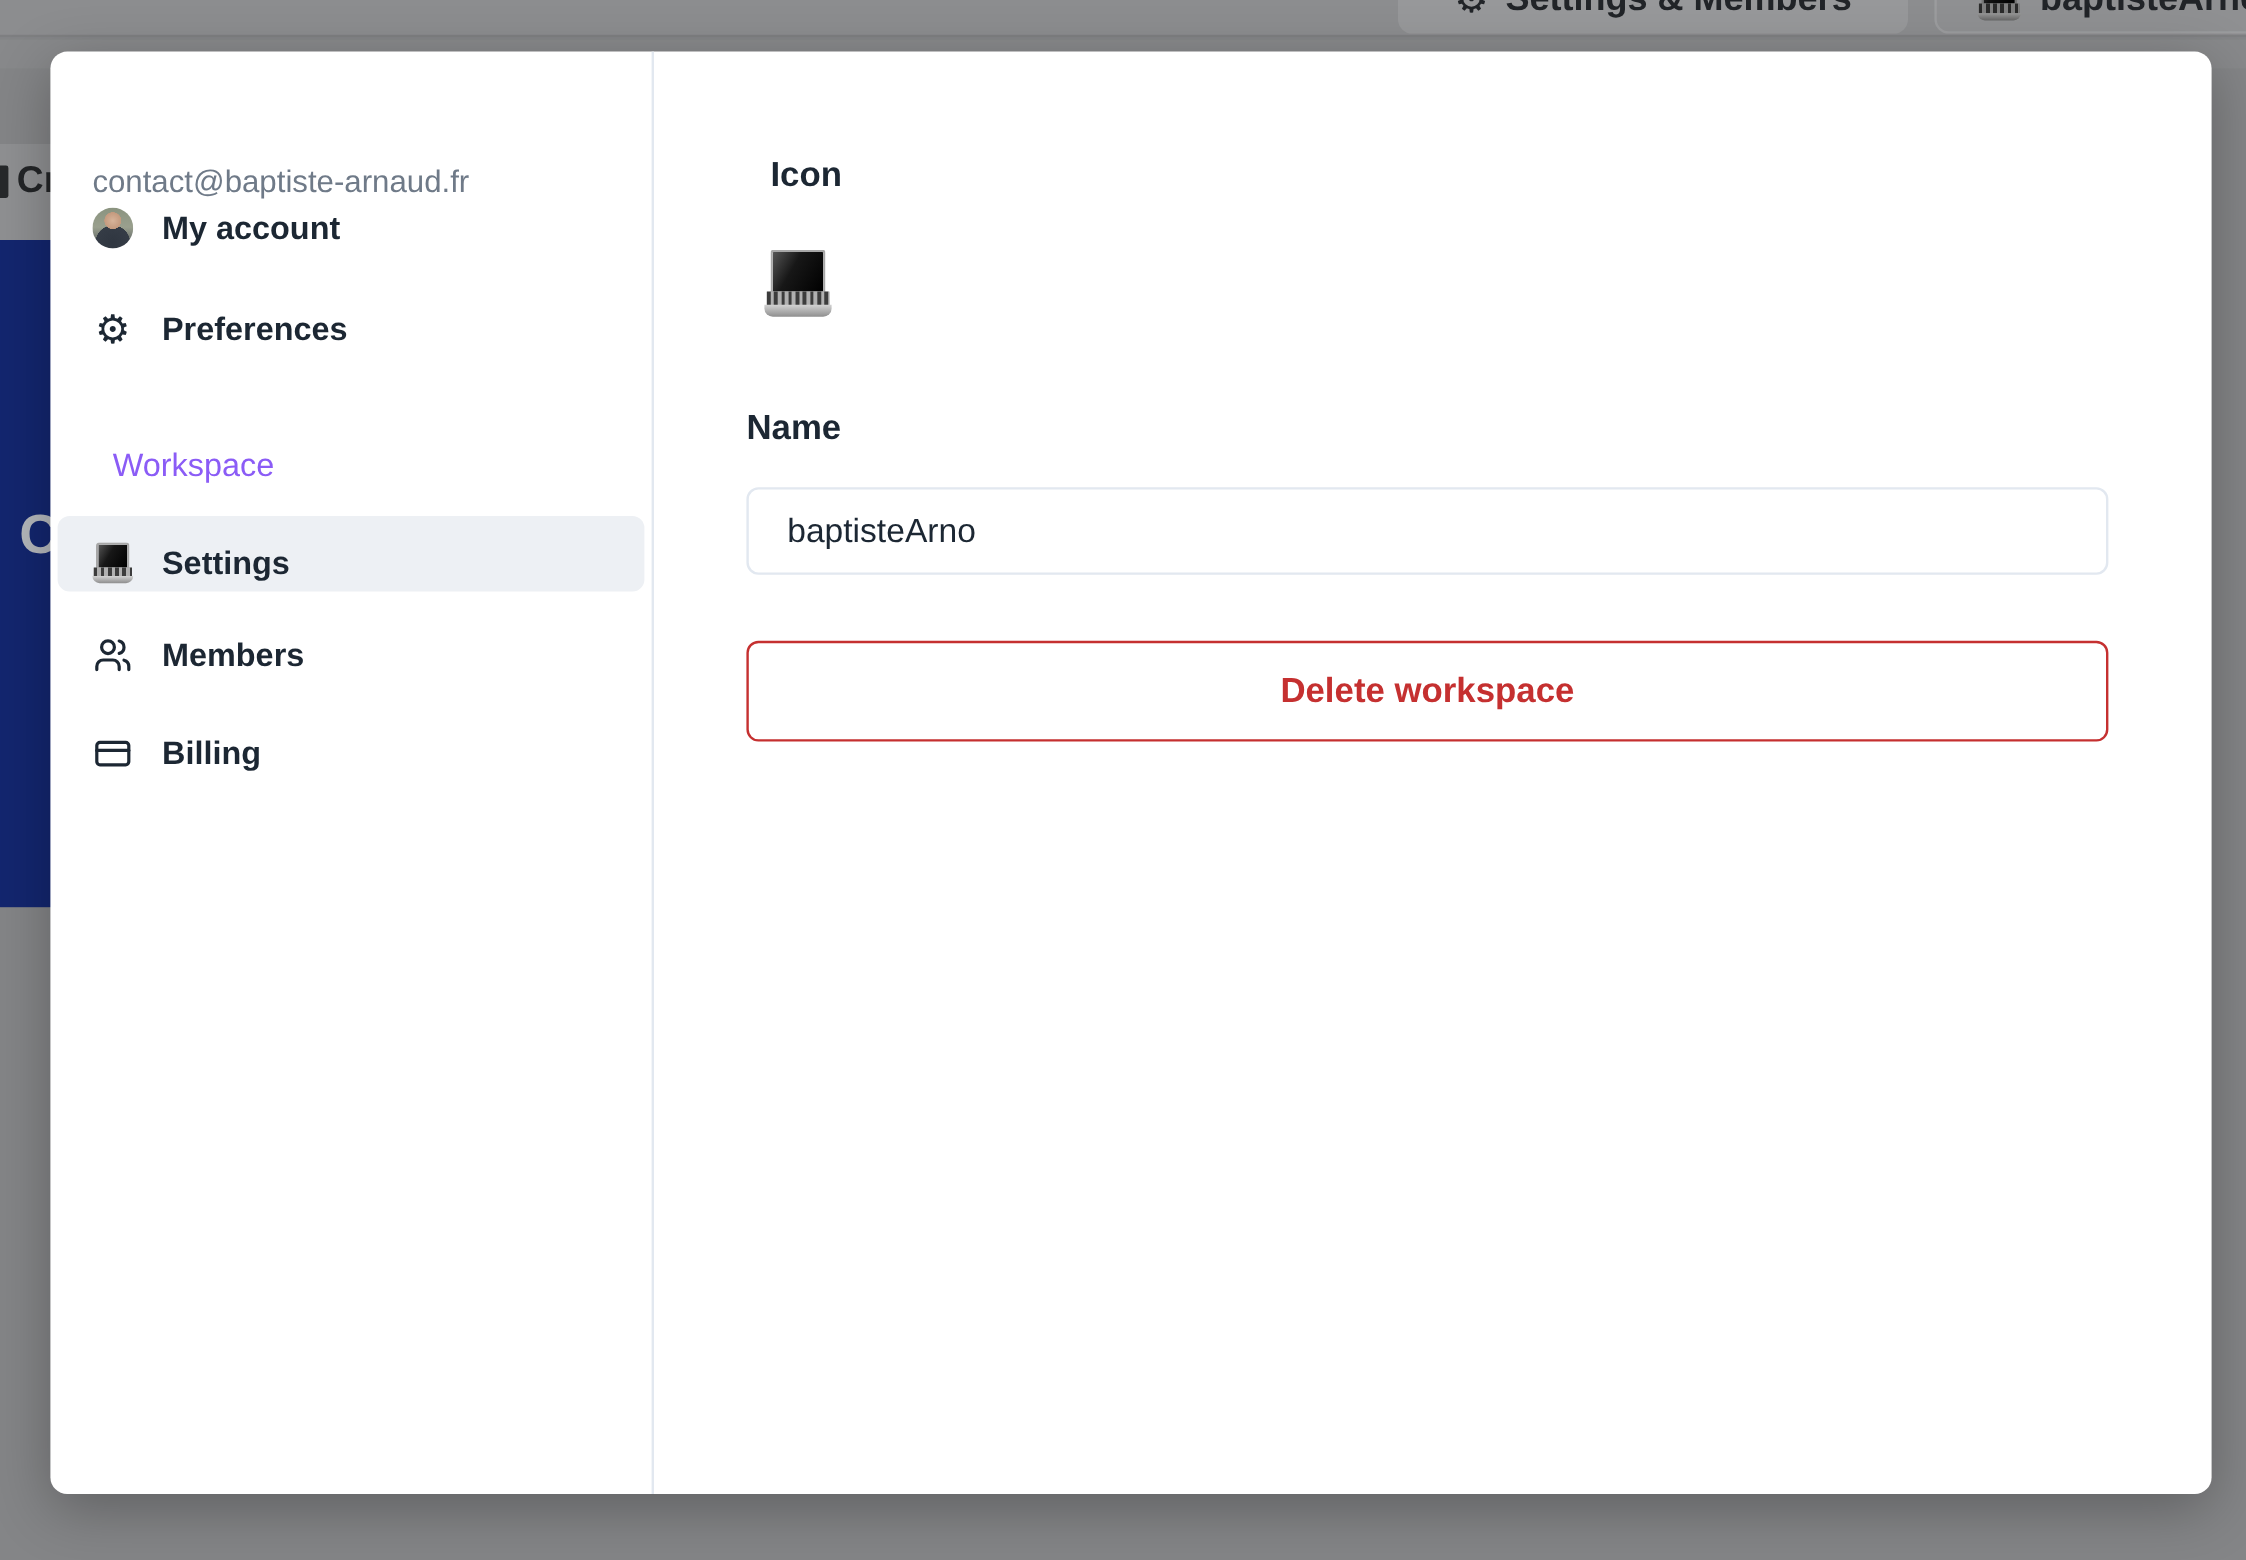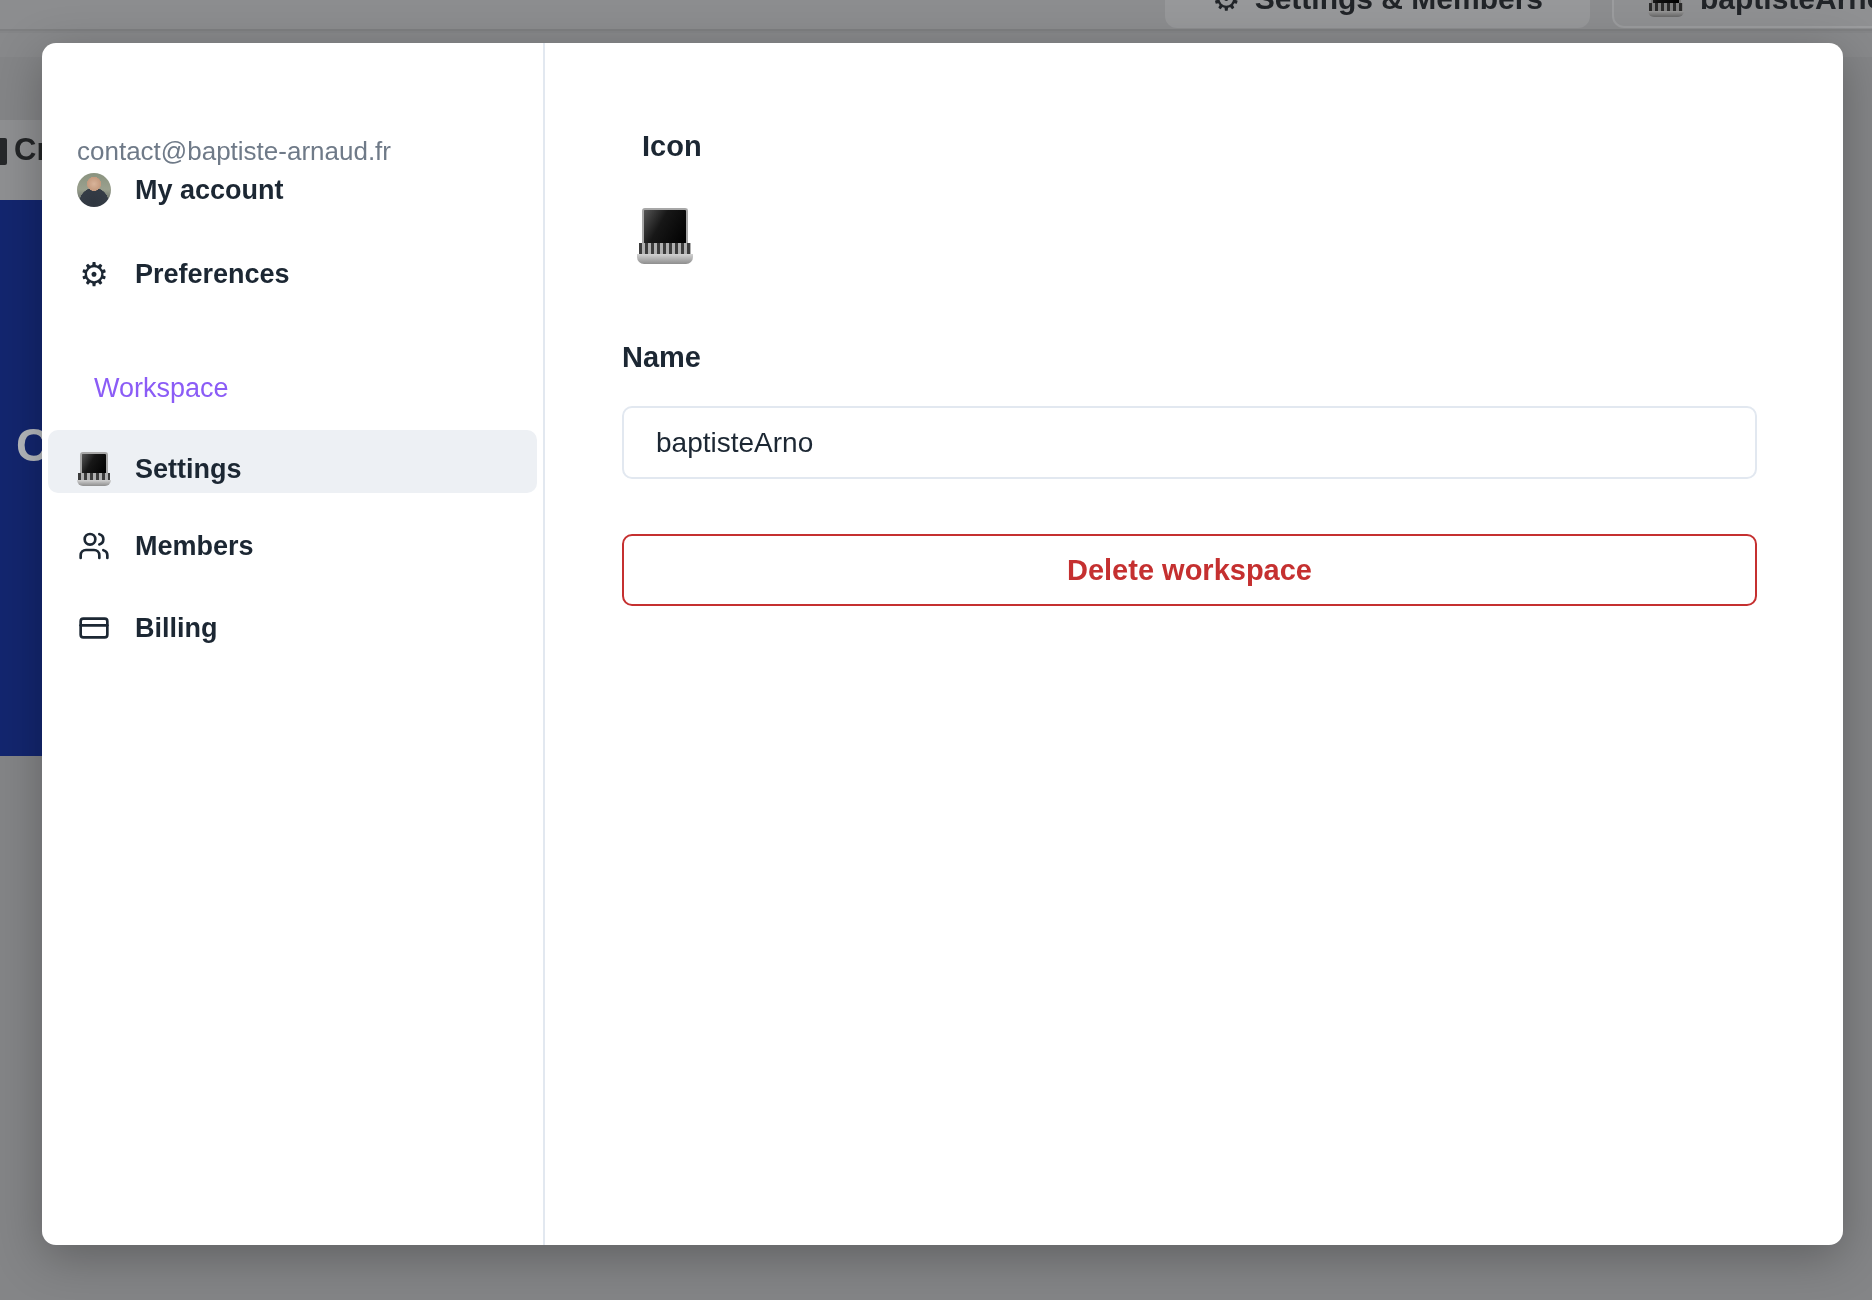--- a/index.html
+++ b/index.html
@@ -70,21 +70,21 @@
 
   .content { position:absolute; left:503px; top:0; width:1298px; height:1202px; }
   .h-title { position:absolute; left:77px; font-size:29px; font-weight:600; color:#1c2733; }
   .t-icon { top:87px;margin-left:20px; }
   .t-name { top:298px; }
   .content-laptop { position:absolute; left:92px; top:165px; width:56px; height:56px; cursor:pointer; }
   .name-input { position:absolute; left:77px; top:363px; width:1135px; height:73px;
                 border:2px solid #E2E8F0; border-radius:10px; background:#fff;
                 font-family:"Liberation Sans","DejaVu Sans",sans-serif;
                 font-size:28px; color:#1c2733; padding:0 32px; outline:none; }
-  .delete-btn { position:absolute; left:77px; top:491px; width:1135px; height:72px;
+  .delete-btn { position:absolute; left:77px; top:491px; width:1135px; height:84px;
                 background:#fff; border:2px solid #C53030; border-radius:10px;
                 color:#C53030; font-size:29px; font-weight:700;
                 font-family:"Liberation Sans","DejaVu Sans",sans-serif;
                 display:flex; align-items:center; justify-content:center; cursor:pointer; }
 </style>
 </head>
 <body>
 
 <div class="screen">
 

